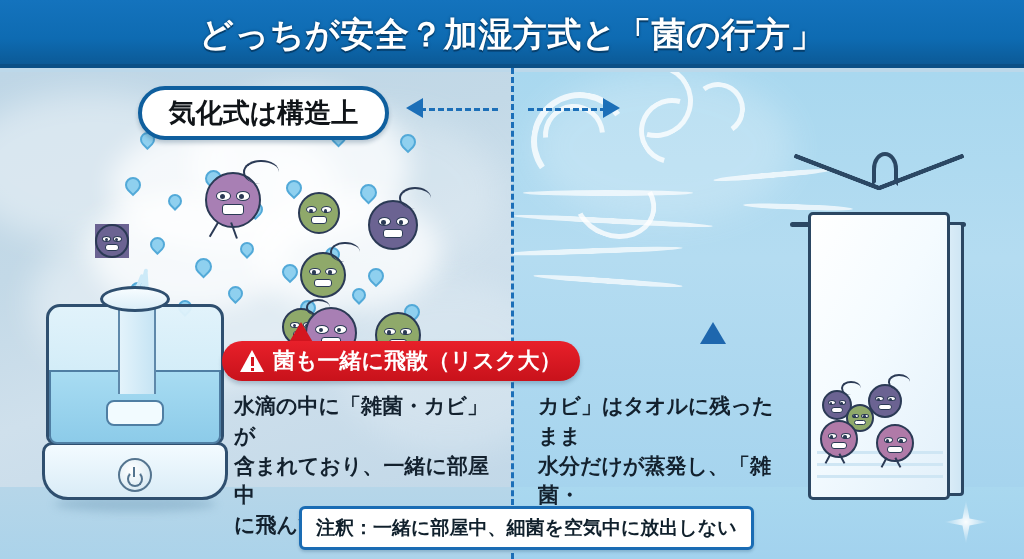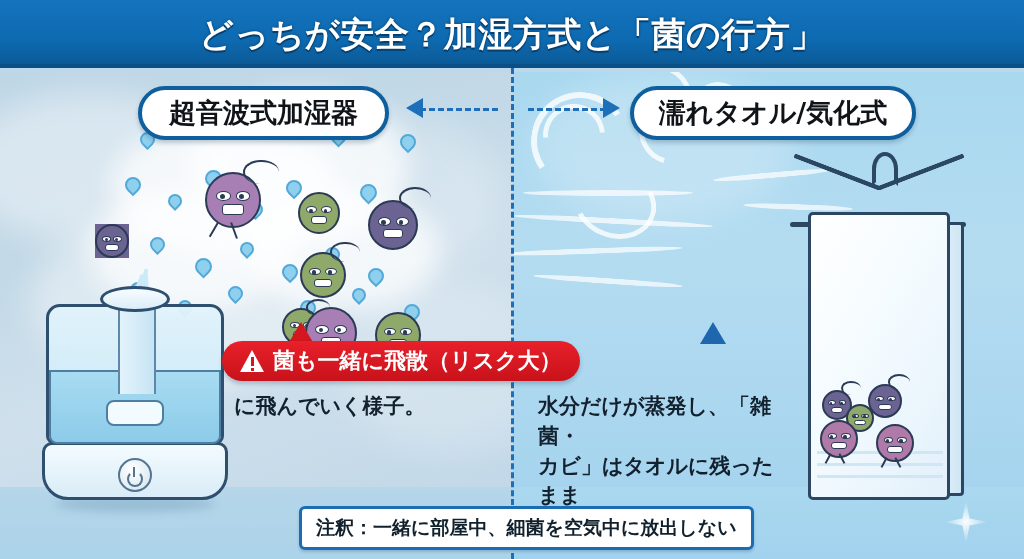--- a/index.html
+++ b/index.html
@@ -357,44 +357,45 @@
       <div class="eye" style="left:20%;top:34%;"></div>
         <div class="pupil" style="left:26%;top:40%;"></div>
       <div class="eye" style="left:55%;top:34%;"></div>
         <div class="pupil" style="left:61%;top:40%;"></div>
       <div class="mouth" style="left:30%;top:58%;"></div>
       <div class="leg" style="left:18%;top:88%;transform:rotate(28deg);"></div>
       <div class="leg" style="left:56%;top:88%;transform:rotate(-28deg);"></div>
     </div>
   </div>
 
-  <div class="pill pill-left">超音波式加湿器</div>
-  <div class="pill pill-right">濡れタオル/気化式</div>
+  <div class="pill pill-left">気化式は構造上</div>
   <div class="arrowline arr-l"></div>
   <div class="arrowhead ah-left"></div>
   <div class="arrowline arr-r"></div>
   <div class="arrowhead ah-right"></div>
 
   <div class="badge-tail tail-red"></div>
   <div class="badge badge-red">
     <span class="warn-tri">
         <span></span>
         <span class="dot"></span>
       </span>
     <span>菌も一緒に飛散（リスク大）</span>
   </div>
 
   <div class="badge-tail tail-blue"></div>
 
   <div class="bodytext body-left">
+    <div>水滴の中に「雑菌・カビ」が</div>
+    <div>含まれており、一緒に部屋中</div>
     <div>に飛んでいく様子。</div>
   </div>
   <div class="bodytext body-right">
+    <div>カビ」はタオルに残ったまま</div>
     <div>水分だけが蒸発し、「雑菌・</div>
-    <div>カビ」はタオルに残ったまま</div>
     <div>飛び出せない様子。</div>
   </div>
 
   <div class="footnote">
     <span>注釈：一緒に部屋中、細菌を空気中に放出しない</span>
   </div>
 
   <div class="sparkle" style="left:944px;top:500px;"></div>
 
 </div>

